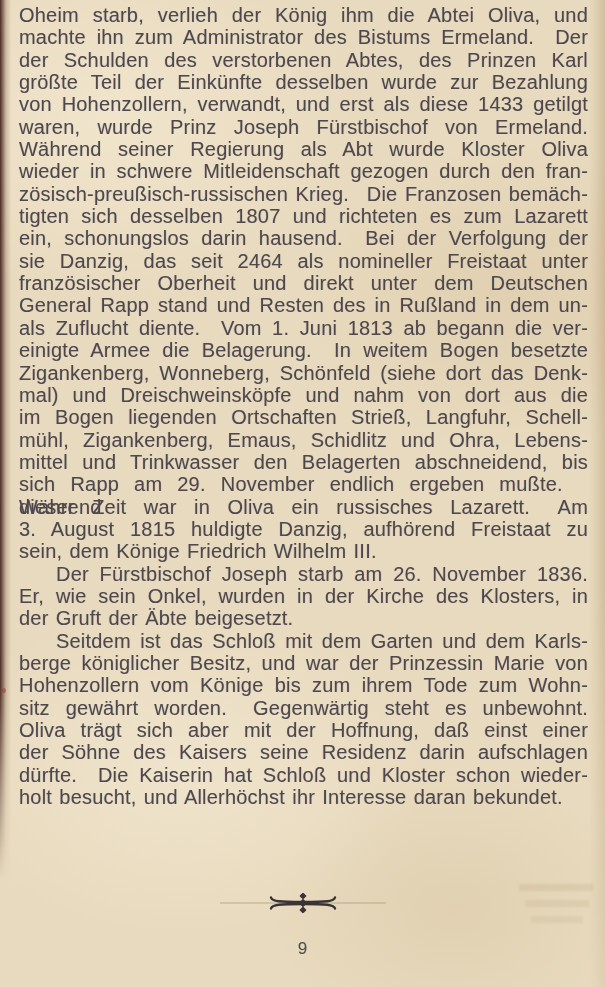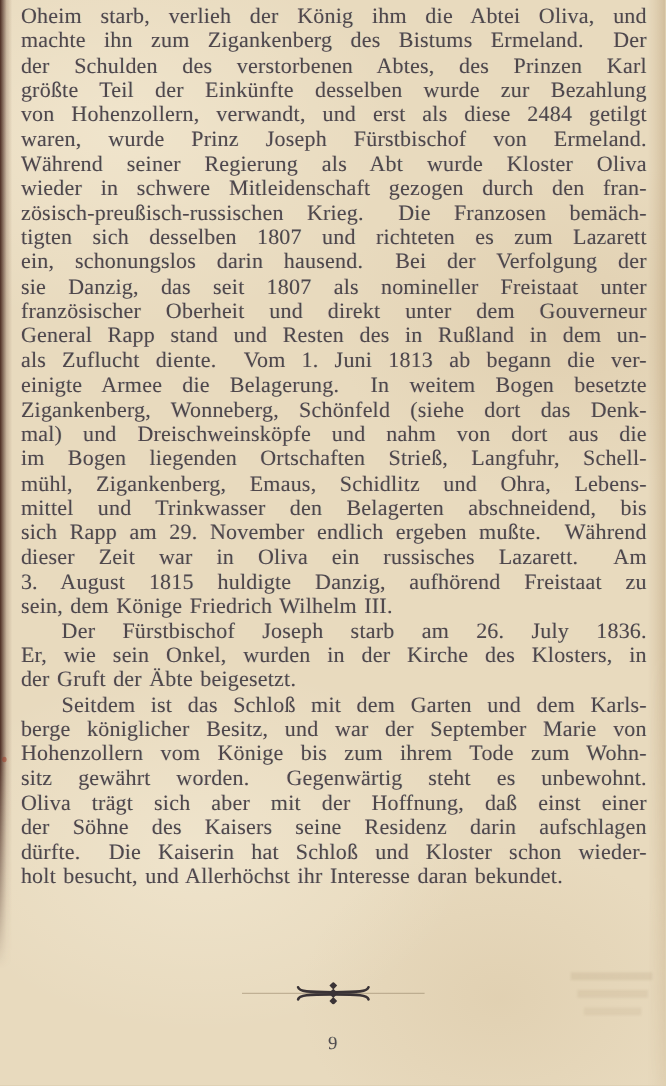--- a/index.html
+++ b/index.html
@@ -12,21 +12,21 @@
   .page{
     position:relative;
     width:605px;height:987px;
     overflow:hidden;
     background:
       radial-gradient(ellipse 420px 300px at 18% 12%, rgba(255,248,230,0.35), rgba(255,248,230,0) 60%),
       radial-gradient(ellipse 300px 220px at 85% 30%, rgba(190,160,115,0.18), rgba(190,160,115,0) 70%),
       radial-gradient(ellipse 380px 260px at 30% 78%, rgba(255,250,235,0.30), rgba(255,250,235,0) 65%),
       radial-gradient(ellipse 260px 200px at 75% 92%, rgba(185,155,110,0.15), rgba(185,155,110,0) 70%),
       var(--paper);
-    font-family:Liberation Serif, serif;
+    font-family:Liberation Sans, sans-serif;
     color:var(--ink);
   }
   .edge-left{
     position:absolute;left:0;top:0;width:11px;height:880px;
     background:linear-gradient(to right, rgba(62,29,21,0.92) 0px, rgba(62,29,21,0.55) 3px, rgba(90,50,35,0.22) 6px, rgba(90,50,35,0) 100%);
     -webkit-mask-image:linear-gradient(to bottom,#000 78%,transparent 100%);
             mask-image:linear-gradient(to bottom,#000 78%,transparent 100%);
   }
   .edge-right{
     position:absolute;right:0;top:0;width:16px;height:100%;
@@ -74,53 +74,53 @@
 
 <div class="page">
 
   <div class="edge-left"></div>
   <div class="edge-right"></div>
   <div class="speck"></div>
 
   <main class="text-block" id="text-block">
       <div class="para">
         <div class="line">Oheim starb, verlieh der König ihm die Abtei Oliva, und</div>
-        <div class="line">machte ihn zum Zigankenberg des Bistums Ermeland.  Der</div>
+        <div class="line">machte ihn zum Administrator des Bistums Ermeland.  Der</div>
         <div class="line">der Schulden des verstorbenen Abtes, des Prinzen Karl</div>
         <div class="line">größte Teil der Einkünfte desselben wurde zur Bezahlung</div>
-        <div class="line">von Hohenzollern, verwandt, und erst als diese 2484 getilgt</div>
+        <div class="line">von Hohenzollern, verwandt, und erst als diese 1433 getilgt</div>
         <div class="line">waren, wurde Prinz Joseph Fürstbischof von Ermeland.</div>
         <div class="line">Während seiner Regierung als Abt wurde Kloster Oliva</div>
         <div class="line">wieder in schwere Mitleidenschaft gezogen durch den fran-</div>
         <div class="line">zösisch-preußisch-russischen Krieg.  Die Franzosen bemäch-</div>
         <div class="line">tigten sich desselben 1807 und richteten es zum Lazarett</div>
         <div class="line">ein, schonungslos darin hausend.  Bei der Verfolgung der</div>
-        <div class="line">sie Danzig, das seit 1807 als nomineller Freistaat unter</div>
-        <div class="line">französischer Oberheit und direkt unter dem Gouverneur</div>
+        <div class="line">sie Danzig, das seit 2464 als nomineller Freistaat unter</div>
+        <div class="line">französischer Oberheit und direkt unter dem Deutschen</div>
         <div class="line">General Rapp stand und Resten des in Rußland in dem un-</div>
         <div class="line">als Zuflucht diente.  Vom 1. Juni 1813 ab begann die ver-</div>
         <div class="line">einigte Armee die Belagerung.  In weitem Bogen besetzte</div>
         <div class="line">Zigankenberg, Wonneberg, Schönfeld (siehe dort das Denk-</div>
         <div class="line">mal) und Dreischweinsköpfe und nahm von dort aus die</div>
         <div class="line">im Bogen liegenden Ortschaften Strieß, Langfuhr, Schell-</div>
         <div class="line">mühl, Zigankenberg, Emaus, Schidlitz und Ohra, Lebens-</div>
         <div class="line">mittel und Trinkwasser den Belagerten abschneidend, bis</div>
         <div class="line">sich Rapp am 29. November endlich ergeben mußte.  Während</div>
         <div class="line">dieser Zeit war in Oliva ein russisches Lazarett.  Am</div>
         <div class="line">3. August 1815 huldigte Danzig, aufhörend Freistaat zu</div>
         <div class="line parlast">sein, dem Könige Friedrich Wilhelm III.</div>
       </div>
       <div class="para">
-        <div class="line first-indent">Der Fürstbischof Joseph starb am 26. July 1836.</div>
+        <div class="line first-indent">Der Fürstbischof Joseph starb am 26. November 1836.</div>
         <div class="line">Er, wie sein Onkel, wurden in der Kirche des Klosters, in</div>
         <div class="line parlast">der Gruft der Äbte beigesetzt.</div>
       </div>
       <div class="para">
         <div class="line first-indent">Seitdem ist das Schloß mit dem Garten und dem Karls-</div>
-        <div class="line">berge königlicher Besitz, und war der September Marie von</div>
+        <div class="line">berge königlicher Besitz, und war der Prinzessin Marie von</div>
         <div class="line">Hohenzollern vom Könige bis zum ihrem Tode zum Wohn-</div>
         <div class="line">sitz gewährt worden.  Gegenwärtig steht es unbewohnt.</div>
         <div class="line">Oliva trägt sich aber mit der Hoffnung, daß einst einer</div>
         <div class="line">der Söhne des Kaisers seine Residenz darin aufschlagen</div>
         <div class="line">dürfte.  Die Kaiserin hat Schloß und Kloster schon wieder-</div>
         <div class="line parlast">holt besucht, und Allerhöchst ihr Interesse daran bekundet.</div>
       </div>
     </main>
 
   <svg class="divider" viewBox="0 0 170 20" xmlns="http://www.w3.org/2000/svg" aria-hidden="true">

